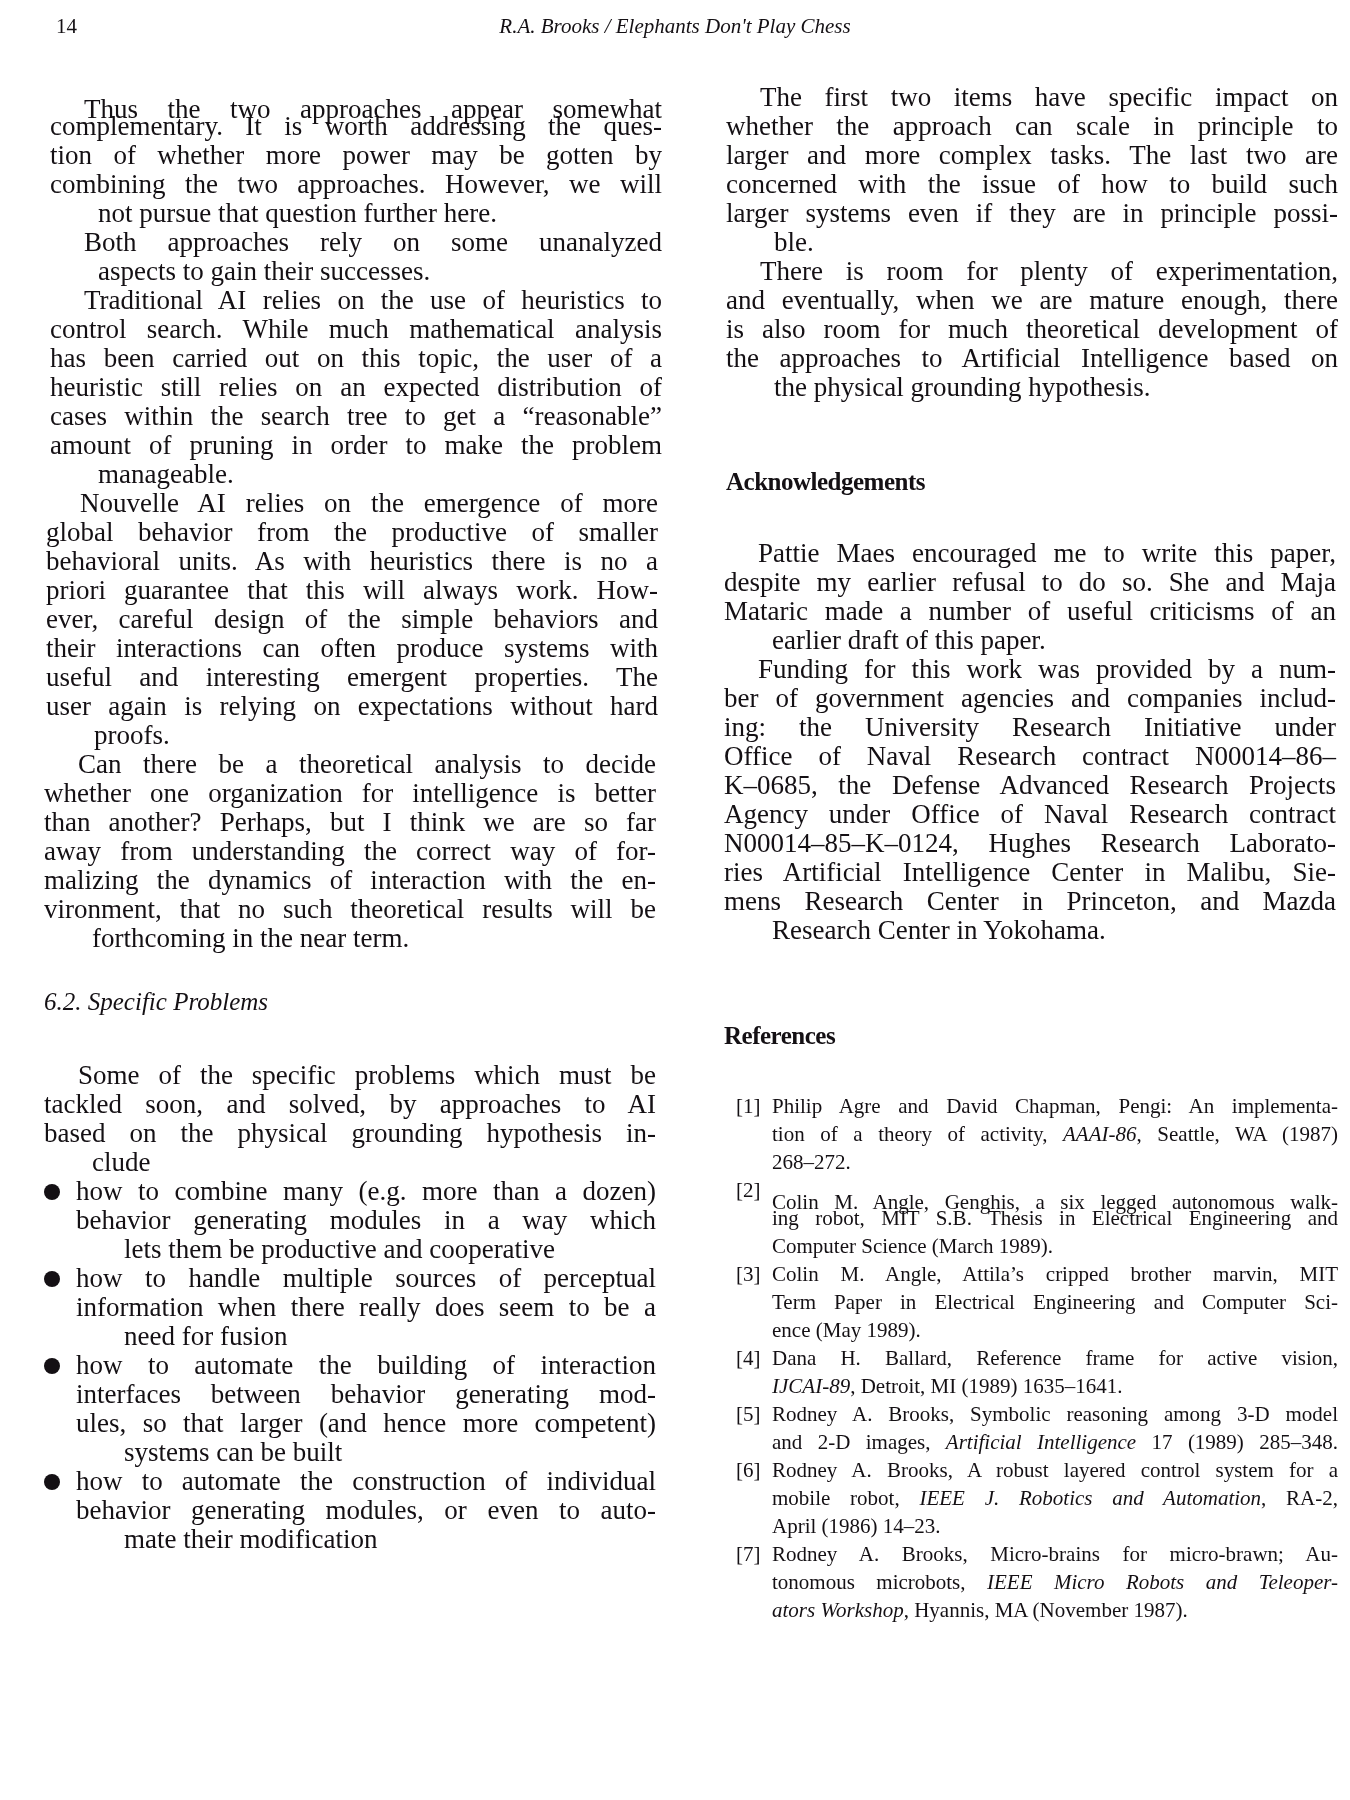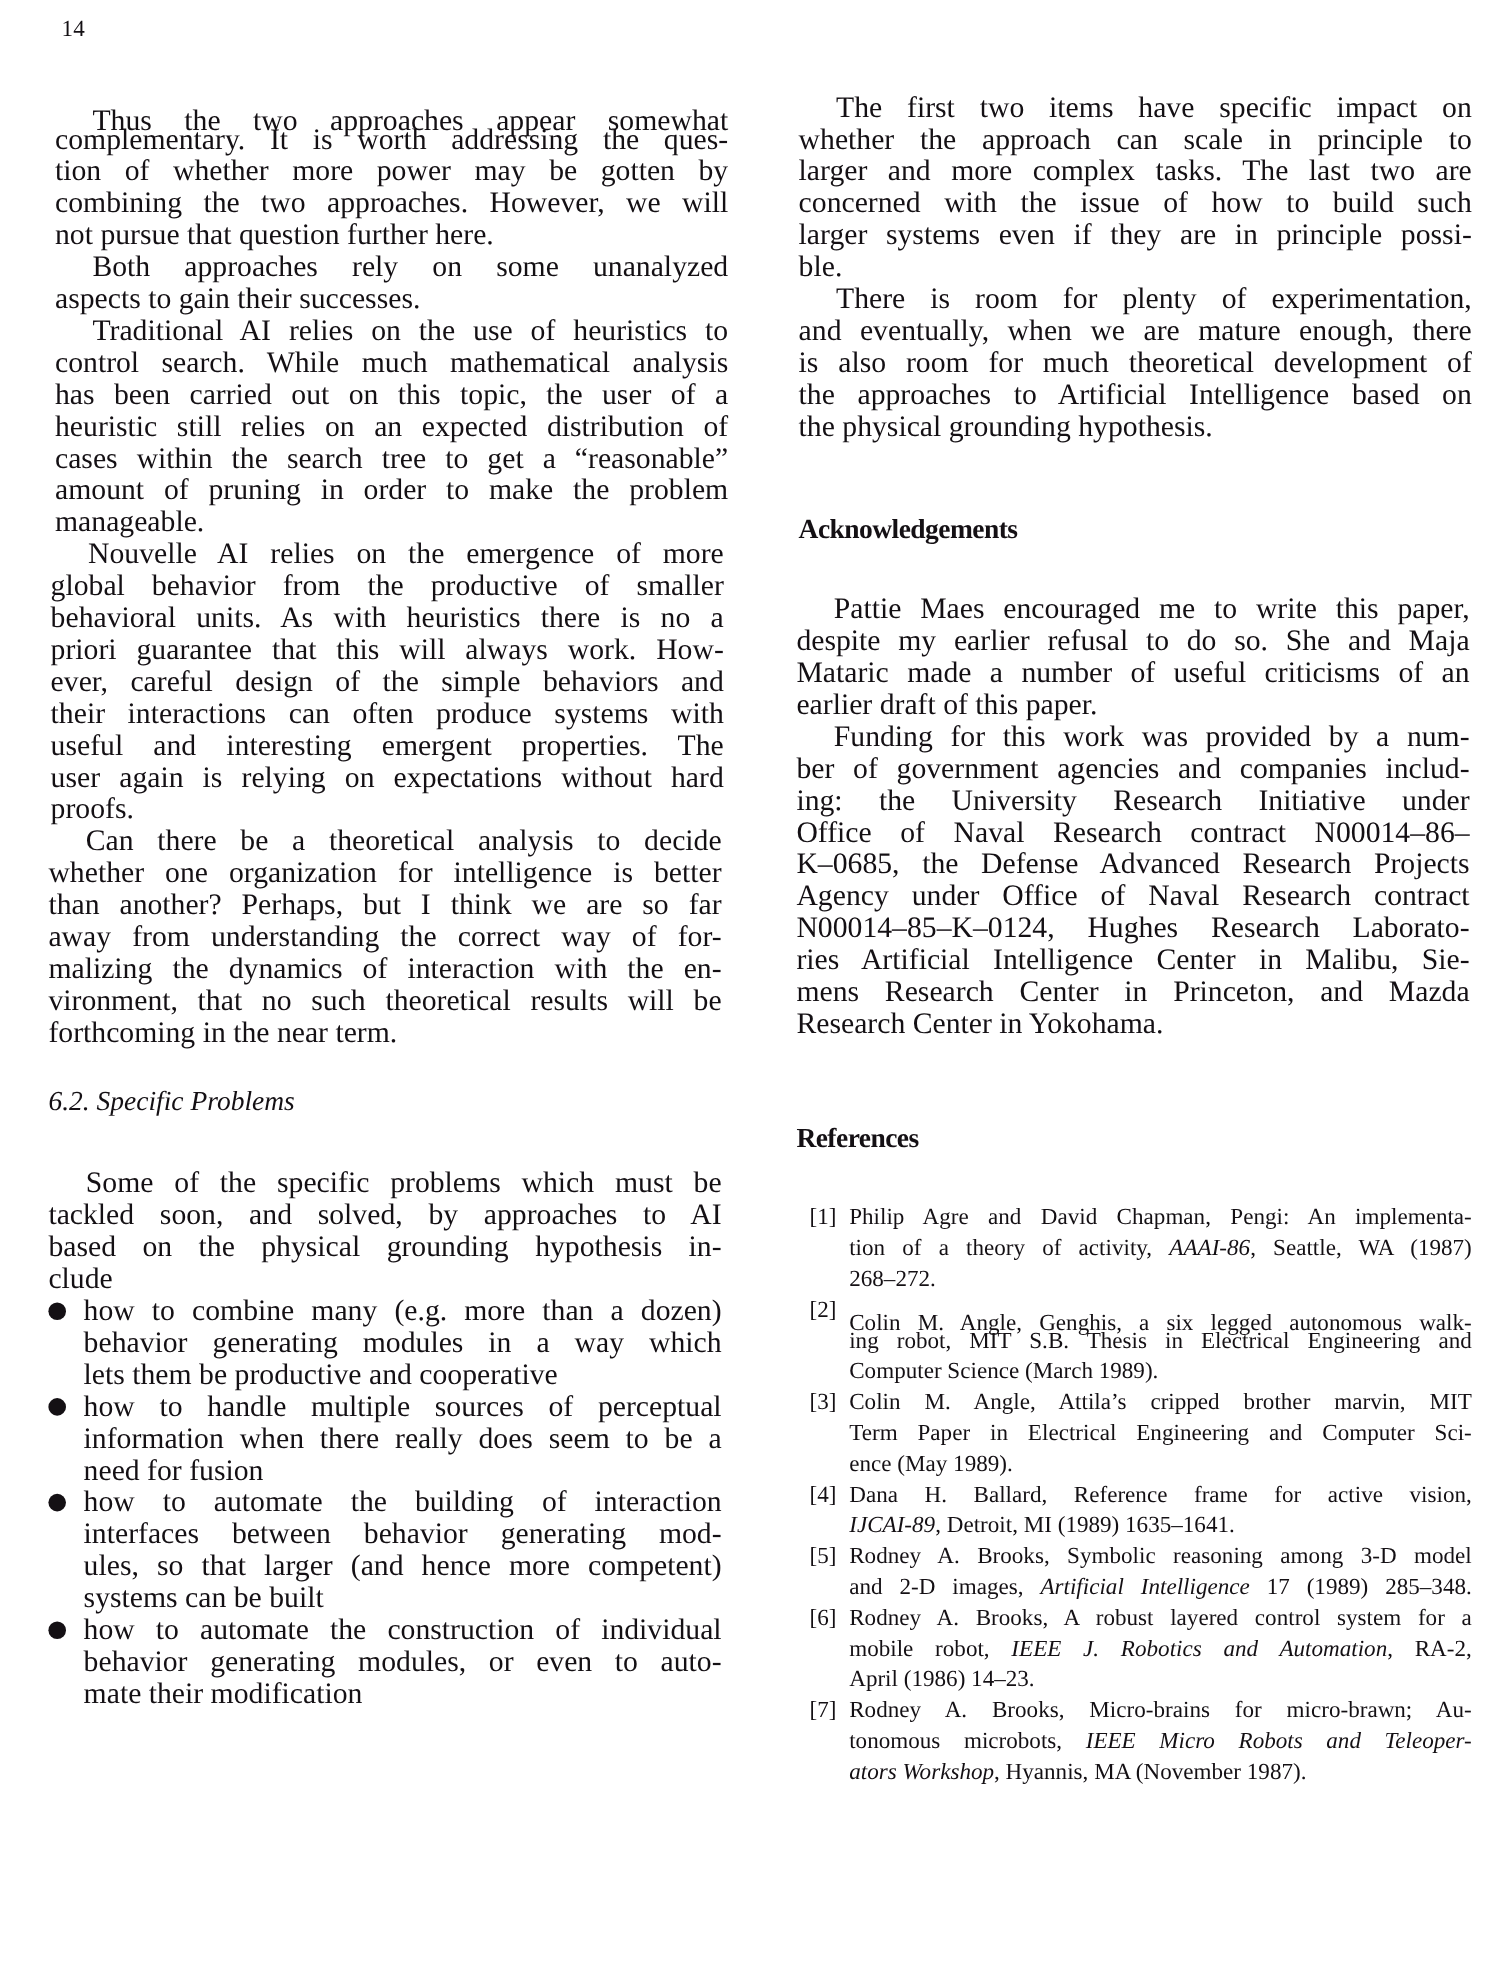--- a/index.html
+++ b/index.html
@@ -7,39 +7,40 @@
          font-family: "Liberation Serif", "DejaVu Serif", serif; color: #141014; }
   .header { position: absolute; top: 14px; left: 0; width: 1350px; height: 32px; }
   .page-num { position: absolute; left: 56px; top: 0; font-size: 21px; }
   .running-head { position: absolute; left: 0; width: 1350px; text-align: center; top: 0;
                   font-size: 21px; font-style: italic; }
   .col { position: absolute; }
   .col-left { left: 50px; width: 612px; }
   .col-right { left: 726px; width: 612px; }
   .line { position: absolute; left: 0; width: 100%; font-size: 27px; line-height: 34px;
           white-space: nowrap; text-align: justify; text-align-last: justify; }
-  .line.last { text-align-last: left; }
+  .line.last { text-align-last: left; margin-left: 48px; }
   .line.indent { padding-left: 34px; box-sizing: border-box; }
   .line.item { padding-left: 32px; box-sizing: border-box; }
   .bullet { position: absolute; left: 0; top: 10px; width: 16px; height: 16px; border-radius: 50%;
             background: #141014; }
   .heading-italic { position: absolute; font-size: 25px; font-style: italic; white-space: nowrap; }
   .heading-bold { position: absolute; font-size: 25px; font-weight: bold; white-space: nowrap; letter-spacing: -0.5px; }
   .ref { position: absolute; left: 0; width: 100%; }
   .ref-num { position: absolute; left: 10px; font-size: 21px; line-height: 28px; }
   .ref-line { position: absolute; left: 46px; right: 0; font-size: 21px; line-height: 28px;
               white-space: nowrap; text-align: justify; text-align-last: justify; }
   .ref-line.last { text-align-last: left; }
   .ref-line i { font-style: italic; }
 </style>
 </head>
 <body>
 
 <div class="header">
   <span class="page-num">14</span>
+  <span class="running-head">R.A. Brooks / Elephants Don't Play Chess</span>
 </div>
 
 <div class="col col-left" style="top:80px;height:1720px;" id="left-col">
   <div style="position:absolute;top:0;left:0;width:100%;">
     <div class="line indent" style="top:12px">Thus the two approaches appear somewhat</div>
     <div class="line" style="top:29px">complementary. It is worth addressing the ques-</div>
     <div class="line" style="top:58px">tion of whether more power may be gotten by</div>
     <div class="line" style="top:87px">combining the two approaches. However, we will</div>
     <div class="line last" style="top:116px">not pursue that question further here.</div>
   </div>

